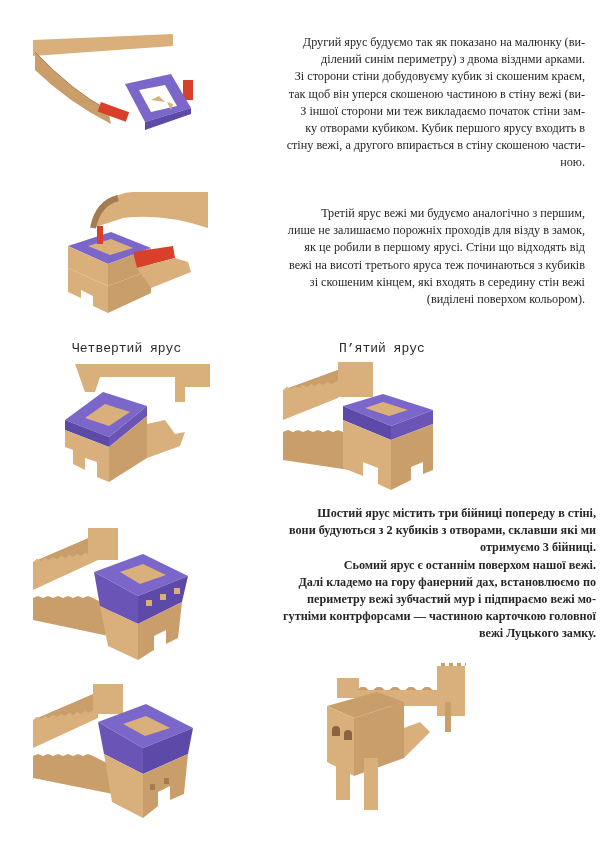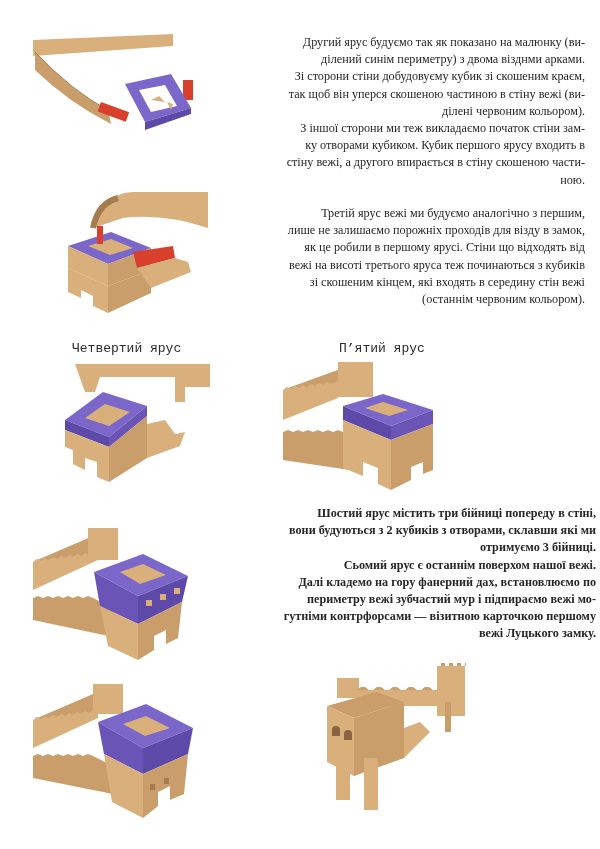--- a/index.html
+++ b/index.html
@@ -29,21 +29,20 @@
     <path d="M112,90 L158,76 L158,82 L112,98 Z" fill="#5d4aa8"></path>
     <path d="M118,68 l8,-4 l6,6 z M134,70 l6,2 l-2,6 z" fill="#d9b07c"></path>
   </svg>
 </div>
 
 <div class="para" style="left:215px;top:34px;width:370px;">
   <p class="ind">Другий ярус будуємо так як показано на малюнку (ви-</p>
   <p>ділений синім периметру) з двома візднми арками.</p>
   <p>Зі сторони стіни добудовуєму кубик зі скошеним краєм,</p>
   <p>так щоб він уперся скошеною частиною в стіну вежі (ви-</p>
-  <p>ділені червоним кольором).</p>
   <p>З іншої сторони ми теж викладаємо початок стіни зам-</p>
   <p>ку отворами кубиком. Кубик першого ярусу входить в</p>
   <p>стіну вежі, а другого впирається в стіну скошеною части-</p>
   <p>ною.</p>
 </div>
 
 <div class="fig" style="left:33px;top:188px;width:175px;height:140px;">
   <svg viewBox="0 0 175 140">
     <path d="M60,40 Q70,5 100,4 L175,4 L175,40 Q130,25 90,30 Z" fill="#d9b07c"></path>
     <path d="M60,40 Q65,15 85,10" stroke="#a57c50" fill="none" stroke-width="6"></path>
@@ -58,21 +57,21 @@
     <path d="M104,80 L142,70 L155,74 L158,84 L118,100 Z" fill="#d9b07c"></path>
   </svg>
 </div>
 
 <div class="para" style="left:215px;top:205px;width:370px;">
   <p class="ind">Третій ярус вежі ми будуємо аналогічно з першим,</p>
   <p>лише не залишаємо порожніх проходів для візду в замок,</p>
   <p>як це робили в першому ярусі. Стіни що відходять від</p>
   <p>вежі на висоті третього яруса теж починаються з кубиків</p>
   <p>зі скошеним кінцем, які входять в середину стін вежі</p>
-  <p>(останнім червоним кольором).</p>
+  <p>(виділені поверхом кольором).</p>
 </div>
 
 <div class="caption" style="left:72px;top:341px;">Четвертий ярус</div>
 <div class="caption" style="left:339px;top:341px;">П’ятий ярус</div>
 
 <div class="fig" style="left:35px;top:362px;width:180px;height:135px;">
   <svg viewBox="0 0 180 135">
     <path d="M40,2 L175,2 L175,25 L150,25 L150,40 L140,40 L140,15 L65,15 L60,30 L50,30 Z" fill="#d9b07c"></path>
     <path d="M30,58 L68,30 L112,44 L74,75 Z" fill="#7b66c9"></path>
     <path d="M50,56 L70,42 L95,50 L74,64 Z" fill="#d9b07c"></path>
@@ -115,21 +114,21 @@
   </svg>
 </div>
 
 <div class="para" style="left:226px;top:505px;width:370px;font-weight:bold;">
   <p class="ind">Шостий ярус містить три бійниці попереду в стіні,</p>
   <p>вони будуються з 2 кубиків з отворами, склавши які ми</p>
   <p>отримуємо 3 бійниці.</p>
   <p class="ind">Сьомий ярус є останнім поверхом нашої вежі.</p>
   <p class="ind">Далі кладемо на гору фанерний дах, встановлюємо по</p>
   <p>периметру вежі зубчастий мур і підпираємо вежі мо-</p>
-  <p>гутніми контрфорсами — візитною карточкою першому</p>
+  <p>гутніми контрфорсами — частиною карточкою головної</p>
   <p>вежі Луцького замку.</p>
 </div>
 
 <div class="fig" style="left:28px;top:678px;width:180px;height:145px;">
   <svg viewBox="0 0 180 145">
     <path d="M5,42 L70,14 L70,40 L5,70 Z" fill="#d9b07c"></path>
     <path d="M5,42 l4,-3 l4,2 l4,-3 l4,2 l4,-3 l4,2 l4,-3 l4,2 l4,-3 l4,2 l4,-3 l4,2 l4,-3 l4,2 l10,-6 L70,14 Z" fill="#c99e6a"></path>
     <rect x="65" y="6" width="30" height="30" fill="#d9b07c"></rect>
     <path d="M5,78 l5,-2 l5,2 l5,-2 l5,2 l5,-2 l5,2 l5,-2 l5,2 l5,-2 l5,2 l5,-2 l5,2 l20,10 L95,118 L5,100 Z" fill="#c99e6a"></path>
     <path d="M70,44 L118,26 L165,50 L115,70 Z" fill="#7b66c9"></path>

